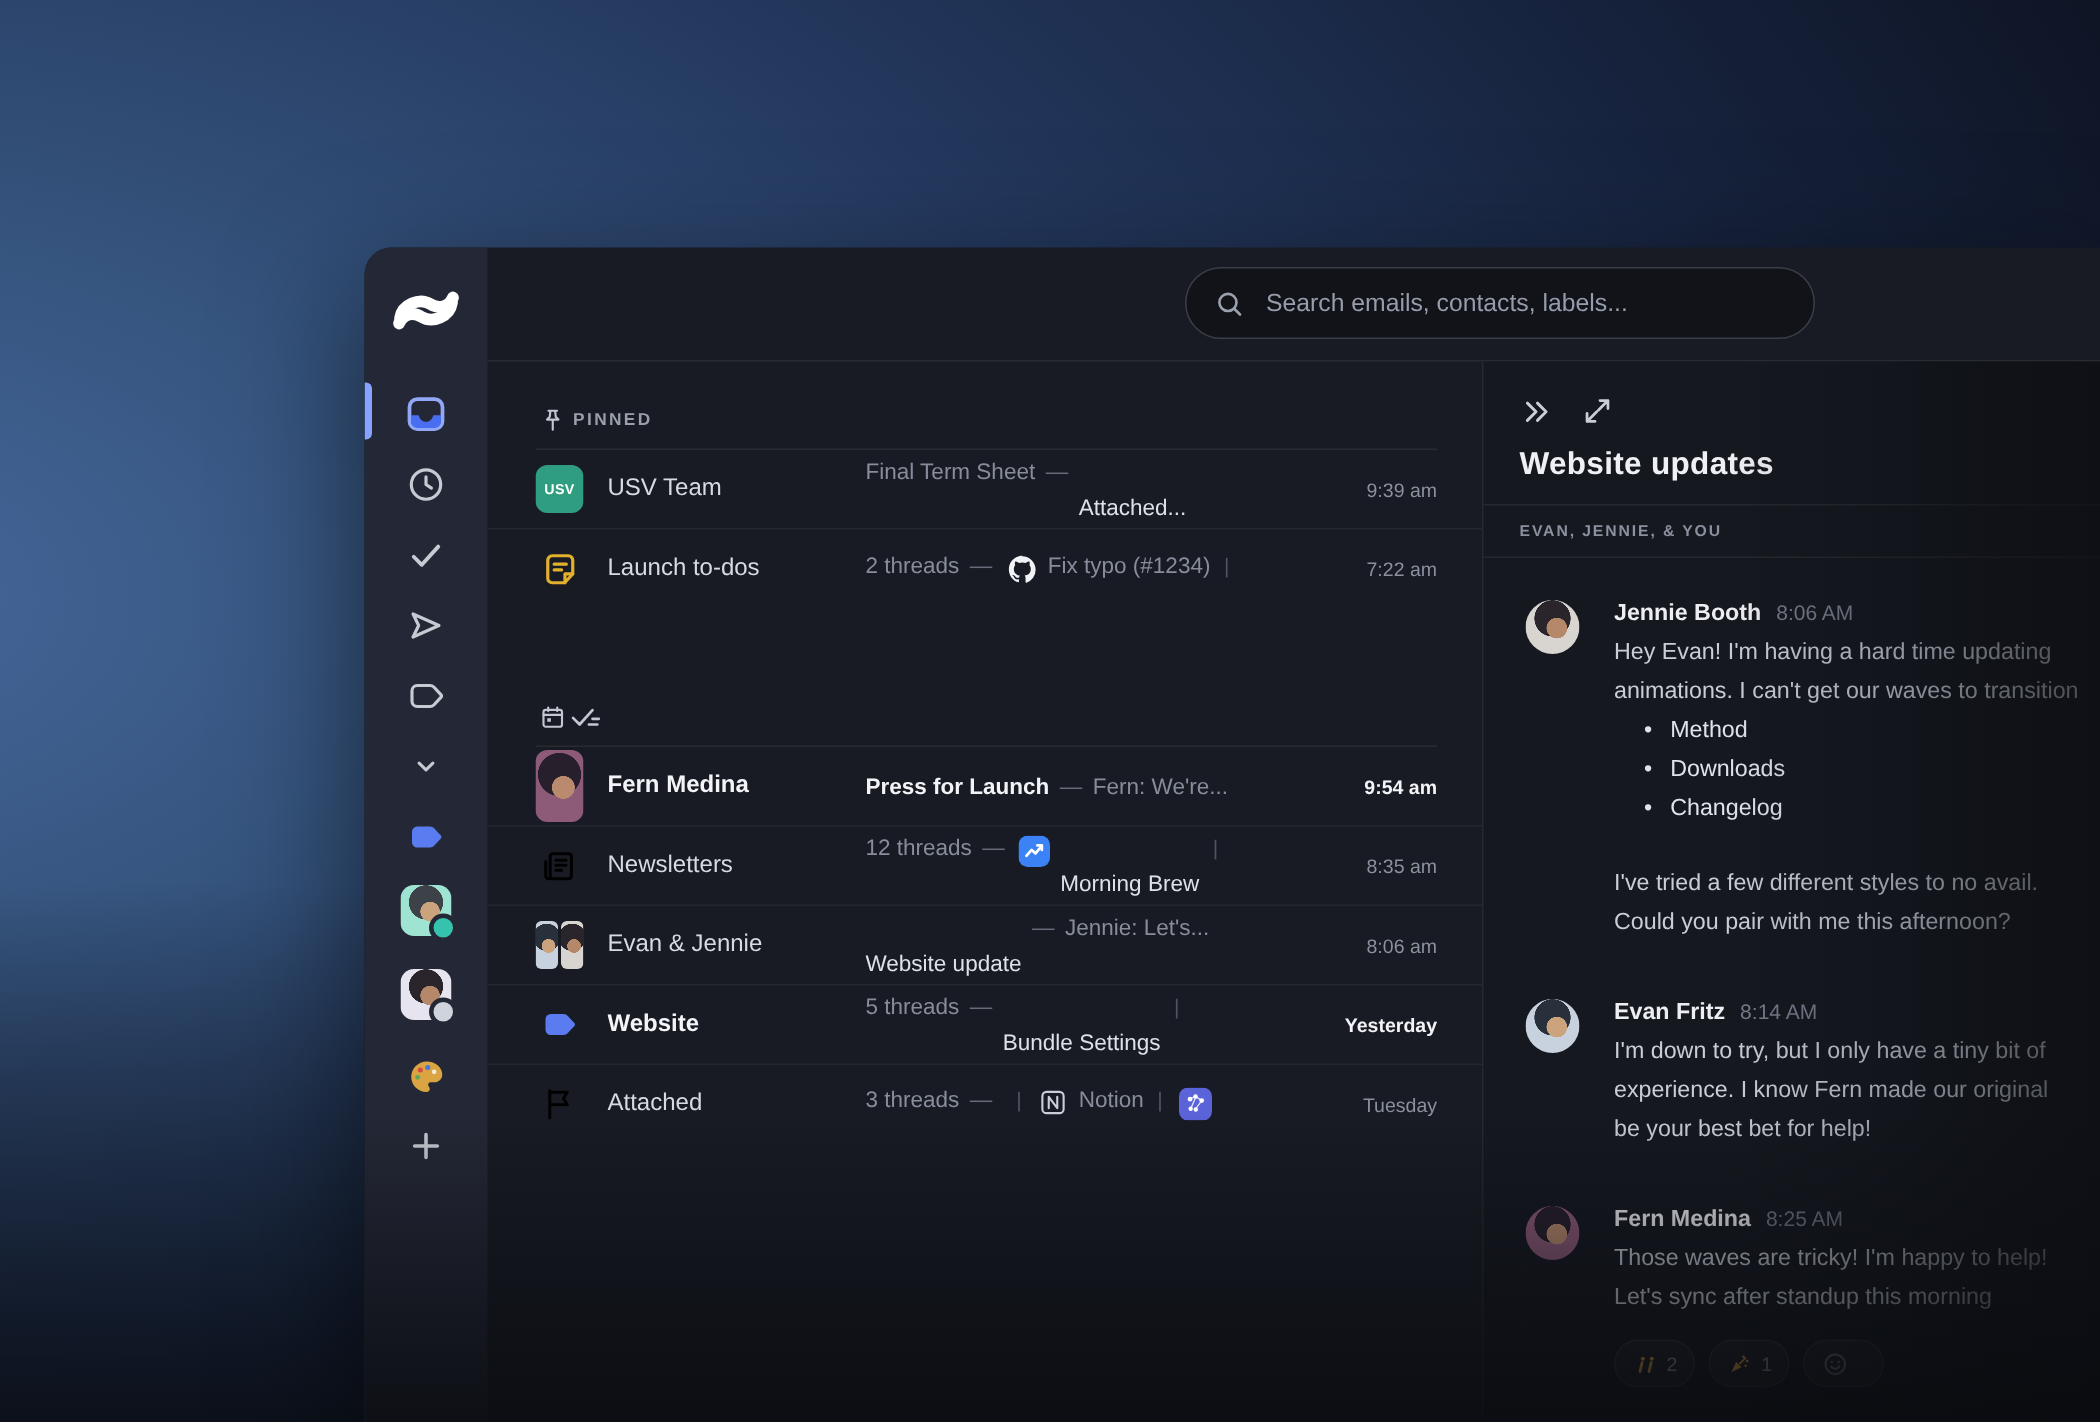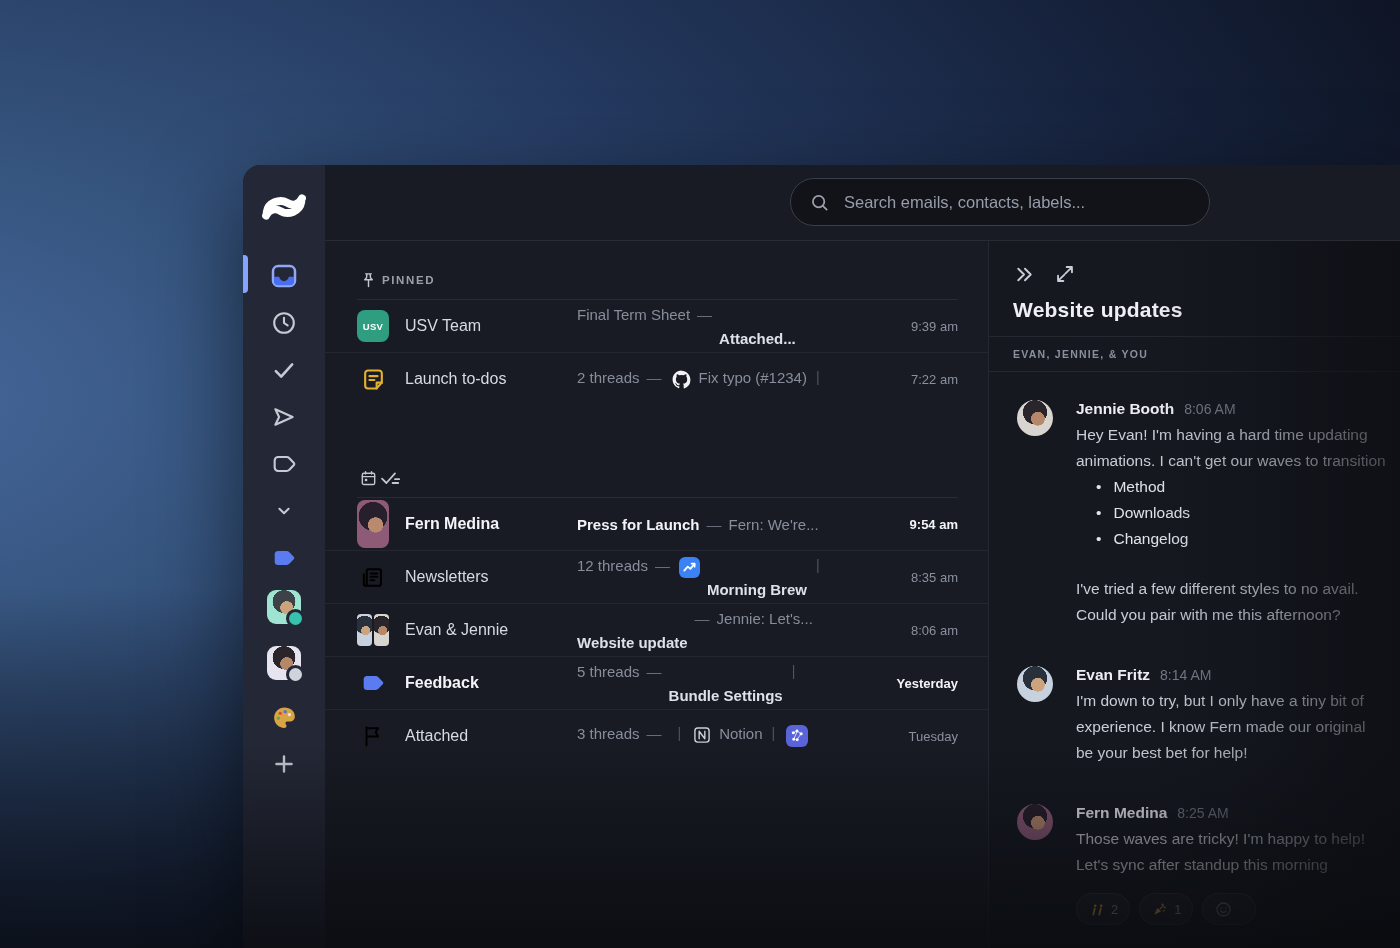--- a/index.html
+++ b/index.html
@@ -52,21 +52,21 @@
     justify-content:center;color:#fff;font-size:9.5px;font-weight:700;letter-spacing:.03em;}
   .duo{display:flex;gap:2px;width:32px;height:32px;}
   .duo div{flex:1;border-radius:4px;}
   .row-name{width:172px;flex:0 0 172px;margin-left:16px;font-size:16px;color:#d6dae2;
     white-space:nowrap;overflow:hidden;}
   .row.unread .row-name{color:#f2f4f8;font-weight:700;}
   .snippet{flex:1;min-width:0;display:flex;align-items:flex-start;font-size:15px;
     white-space:nowrap;overflow:hidden;color:#878d9b;}
   .snippet .ic{display:flex;margin:0 7px 0 2px;flex:0 0 auto;}
   .t-dim{color:#878d9b;}
-  .t-bright{color:#dde1e9;font-weight:700;margin-top:24px;}
+  .t-bright{color:#dde1e9;font-weight:400;margin-top:24px;}
   .t-subject{color:#f1f3f7;font-weight:700;}
   .dash{color:#666c7a;padding:0 7px;}
   .sep{color:#4e5464;padding:0 9px;font-size:14px;}
   .row-time{flex:0 0 78px;text-align:right;font-size:13px;color:#8a909e;white-space:nowrap;}
   .row-time.bold{color:#f2f4f8;font-weight:700;}
   .sec2{margin-top:34px;}
   
   .panel{position:relative;width:412px;flex:0 0 412px;background:#15181f;
     border-left:1px solid rgba(255,255,255,.07);box-sizing:border-box;}
   .panel-head{padding:22px 24px 14px 24px;}
@@ -326,21 +326,21 @@
               <div class="row-time">8:06 am</div>
             </div>
             <div class="row unread">
               <div class="av">
                 <span class="ic" style="display: flex;">
                   <svg width="28" height="28" viewBox="0 0 24 24">
                     <path d="M4 9a3 3 0 0 1 3-3h7.3c.9 0 1.7.4 2.3 1l3.9 4.2a1.2 1.2 0 0 1 0 1.6l-3.9 4.2c-.6.6-1.4 1-2.3 1H7a3 3 0 0 1-3-3z" fill="#5b7cf0"></path>
                   </svg>
                 </span>
               </div>
-              <div class="row-name">Feedback</div>
+              <div class="row-name">Website</div>
               <div class="snippet">
                 <span class="t-dim">5 threads</span>
                 <span class="dash">—</span>
                 <span class="t-bright">Bundle Settings</span>
                 <span class="sep">|</span>
               </div>
               <div class="row-time bold">Yesterday</div>
             </div>
             <div class="row">
               <div class="av">

